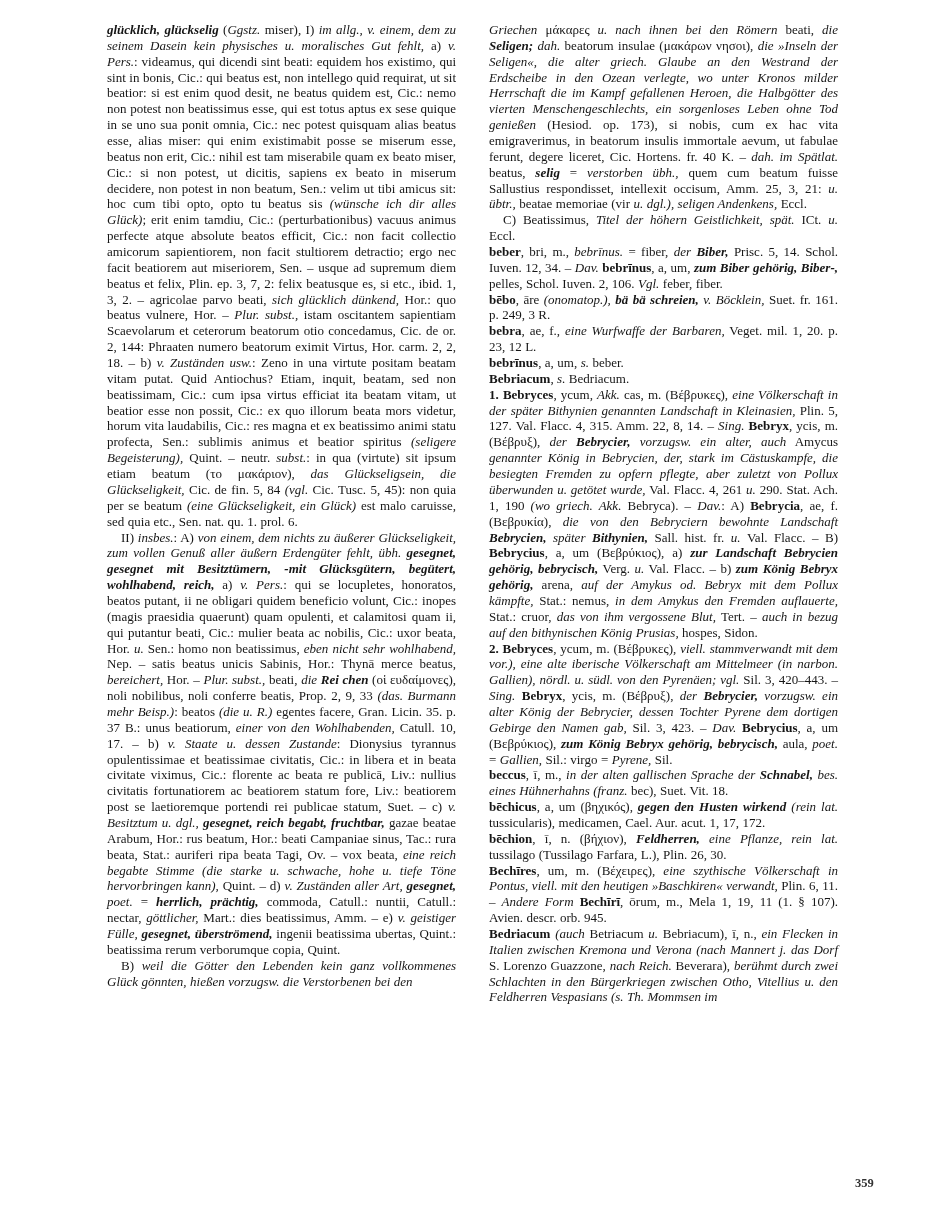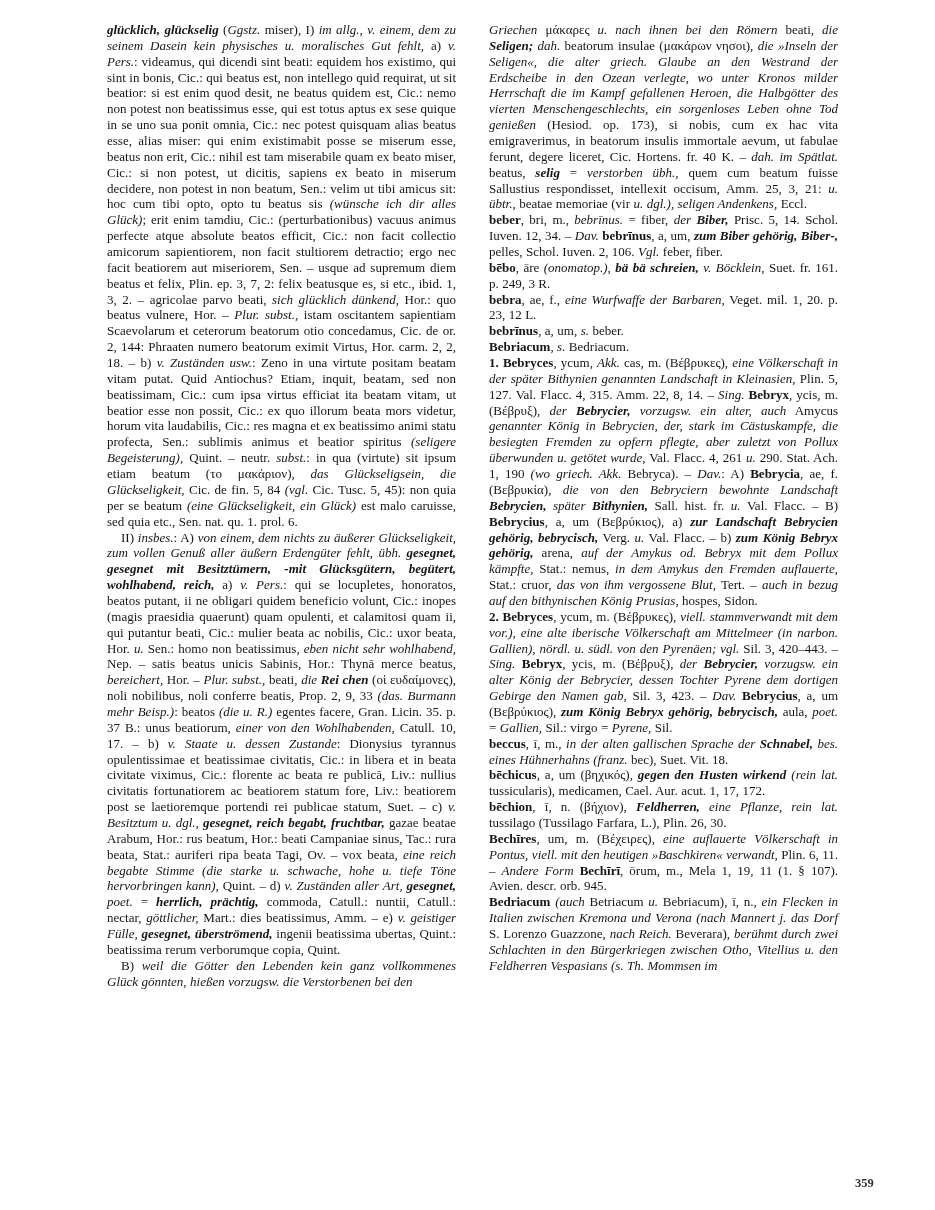--- a/index.html
+++ b/index.html
@@ -47,29 +47,30 @@
 <div class="page">
 
   <div class="col col-left">
     <p><b><i>glücklich, glückselig</i></b> (<i>Ggstz.</i> miser), I) <i>im allg., v. einem, dem zu seinem Dasein kein physisches u. moralisches Gut fehlt,</i> a) <i>v. Pers.</i>: videamus, qui dicendi sint beati: equidem hos existimo, qui sint in bonis, Cic.: qui beatus est, non intellego quid requirat, ut sit beatior: si est enim quod desit, ne beatus quidem est, Cic.: nemo non potest non beatissimus esse, qui est totus aptus ex sese quique in se uno sua ponit omnia, Cic.: nec potest quisquam alias beatus esse, alias miser: qui enim existimabit posse se miserum esse, beatus non erit, Cic.: nihil est tam miserabile quam ex beato miser, Cic.: si non potest, ut dicitis, sapiens ex beato in miserum decidere, non potest in non beatum, Sen.: velim ut tibi amicus sit: hoc cum tibi opto, opto tu beatus sis <i>(wünsche ich dir alles Glück)</i>; erit enim tamdiu, Cic.: (perturbationibus) vacuus animus perfecte atque absolute beatos efficit, Cic.: non facit collectio amicorum sapientiorem, non facit stultiorem detractio; ergo nec facit beatiorem aut miseriorem, Sen. – usque ad supremum diem beatus et felix, Plin. ep. 3, 7, 2: felix beatusque es, si etc., ibid. 1, 3, 2. – agricolae parvo beati, <i>sich glücklich dünkend,</i> Hor.: quo beatus vulnere, Hor. – <i>Plur. subst.,</i> istam oscitantem sapientiam Scaevolarum et ceterorum beatorum otio concedamus, Cic. de or. 2, 144: Phraaten numero beatorum eximit Virtus, Hor. carm. 2, 2, 18. – b) <i>v. Zuständen usw.</i>: Zeno in una virtute positam beatam vitam putat. Quid Antiochus? Etiam, inquit, beatam, sed non beatissimam, Cic.: cum ipsa virtus efficiat ita beatam vitam, ut beatior esse non possit, Cic.: ex quo illorum beata mors videtur, horum vita laudabilis, Cic.: res magna et ex beatissimo animi statu profecta, Sen.: sublimis animus et beatior spiritus <i>(seligere Begeisterung),</i> Quint. – neutr. <i>subst.</i>: in qua (virtute) sit ipsum etiam beatum (το μακάριον), <i>das Glückseligsein, die Glückseligkeit,</i> Cic. de fin. 5, 84 <i>(vgl.</i> Cic. Tusc. 5, 45): non quia per se beatum <i>(eine Glückseligkeit, ein Glück)</i> est malo caruisse, sed quia etc., Sen. nat. qu. 1. prol. 6.</p>
     <p class="indent">II) <i>insbes.</i>: A) <i>von einem, dem nichts zu äußerer Glückseligkeit, zum vollen Genuß aller äußern Erdengüter fehlt, übh.</i> <b><i>gesegnet, gesegnet mit Besitztümern, -mit Glücksgütern, begütert, wohlhabend, reich,</i></b> a) <i>v. Pers.</i>: qui se locupletes, honoratos, beatos putant, ii ne obligari quidem beneficio volunt, Cic.: inopes (magis praesidia quaerunt) quam opulenti, et calamitosi quam ii, qui putantur beati, Cic.: mulier beata ac nobilis, Cic.: uxor beata, Hor. <i>u.</i> Sen.: homo non beatissimus, <i>eben nicht sehr wohlhabend,</i> Nep. – satis beatus unicis Sabinis, Hor.: Thynā merce beatus, <i>bereichert,</i> Hor. – <i>Plur. subst.,</i> beati, <i>die</i> <b><i>Rei chen</i></b> (οἱ ευδαίμονες), noli nobilibus, noli conferre beatis, Prop. 2, 9, 33 <i>(das. Burmann mehr Beisp.)</i>: beatos <i>(die u. R.)</i> egentes facere, Gran. Licin. 35. p. 37 B.: unus beatiorum, <i>einer von den Wohlhabenden,</i> Catull. 10, 17. – b) <i>v. Staate u. dessen Zustande</i>: Dionysius tyrannus opulentissimae et beatissimae civitatis, Cic.: in libera et in beata civitate viximus, Cic.: florente ac beata re publicā, Liv.: nullius civitatis fortunatiorem ac beatiorem statum fore, Liv.: beatiorem post se laetioremque portendi rei publicae statum, Suet. – c) <i>v. Besitztum u. dgl.,</i> <b><i>gesegnet, reich begabt, fruchtbar,</i></b> gazae beatae Arabum, Hor.: rus beatum, Hor.: beati Campaniae sinus, Tac.: rura beata, Stat.: auriferi ripa beata Tagi, Ov. – vox beata, <i>eine reich begabte Stimme (die starke u. schwache, hohe u. tiefe Töne hervorbringen kann),</i> Quint. – d) <i>v. Zuständen aller Art,</i> <b><i>gesegnet,</i></b> <i>poet.</i> = <b><i>herrlich, prächtig,</i></b> commoda, Catull.: nuntii, Catull.: nectar, <i>göttlicher,</i> Mart.: dies beatissimus, Amm. – e) <i>v. geistiger Fülle,</i> <b><i>gesegnet, überströmend,</i></b> ingenii beatissima ubertas, Quint.: beatissima rerum verborumque copia, Quint.</p>
     <p class="indent">B) <i>weil die Götter den Lebenden kein ganz vollkommenes Glück gönnten, hießen vorzugsw. die Verstorbenen bei den</i></p>
   </div>
 
   <div class="col col-right">
     <p><i>Griechen</i> μάκαρες <i>u. nach ihnen bei den Römern</i> beati, <i>die</i> <b><i>Seligen;</i></b> <i>dah.</i> beatorum insulae (μακάρων νησοι), <i>die »Inseln der Seligen«, die alter griech. Glaube an den Westrand der Erdscheibe in den Ozean verlegte, wo unter Kronos milder Herrschaft die im Kampf gefallenen Heroen, die Halbgötter des vierten Menschengeschlechts, ein sorgenloses Leben ohne Tod genießen</i> (Hesiod. op. 173), si nobis, cum ex hac vita emigraverimus, in beatorum insulis immortale aevum, ut fabulae ferunt, degere liceret, Cic. Hortens. fr. 40 K. – <i>dah. im Spätlat.</i> beatus, <b><i>selig</i></b> = <i>verstorben übh.,</i> quem cum beatum fuisse Sallustius respondisset, intellexit occisum, Amm. 25, 3, 21: <i>u. übtr.,</i> beatae memoriae (vir <i>u. dgl.), seligen Andenkens,</i> Eccl.</p>
+    <p class="indent">C) Beatissimus, <i>Titel der höhern Geistlichkeit, spät.</i> ICt. <i>u.</i> Eccl.</p>
     <p><b>beber</b>, bri, m., <i>bebrīnus.</i> = fiber, <i>der</i> <b><i>Biber,</i></b> Prisc. 5, 14. Schol. Iuven. 12, 34. – <i>Dav.</i> <b>bebrīnus</b>, a, um, <b><i>zum Biber gehörig, Biber-,</i></b> pelles, Schol. Iuven. 2, 106. <i>Vgl.</i> feber, fiber.</p>
     <p><b>bēbo</b>, āre <i>(onomatop.),</i> <b><i>bä bä schreien,</i></b> <i>v. Böcklein,</i> Suet. fr. 161. p. 249, 3 R.</p>
     <p><b>bebra</b>, ae, f., <i>eine Wurfwaffe der Barbaren,</i> Veget. mil. 1, 20. p. 23, 12 L.</p>
     <p><b>bebrīnus</b>, a, um, <i>s.</i> beber.</p>
     <p><b>Bebriacum</b>, <i>s.</i> Bedriacum.</p>
     <p><b>1. Bebryces</b>, ycum, <i>Akk.</i> cas, m. (Βέβρυκες), <i>eine Völkerschaft in der später Bithynien genannten Landschaft in Kleinasien,</i> Plin. 5, 127. Val. Flacc. 4, 315. Amm. 22, 8, 14. – <i>Sing.</i> <b>Bebryx</b>, ycis, m. (Βέβρυξ), <i>der</i> <b><i>Bebrycier,</i></b> <i>vorzugsw. ein alter, auch</i> Amycus <i>genannter König in Bebrycien, der, stark im Cästuskampfe, die besiegten Fremden zu opfern pflegte, aber zuletzt von Pollux überwunden u. getötet wurde,</i> Val. Flacc. 4, 261 <i>u.</i> 290. Stat. Ach. 1, 190 <i>(wo griech. Akk.</i> Bebryca). – <i>Dav.</i>: A) <b>Bebrycia</b>, ae, f. (Βεβρυκία), <i>die von den Bebryciern bewohnte Landschaft</i> <b><i>Bebrycien,</i></b> <i>später</i> <b><i>Bithynien,</i></b> Sall. hist. fr. <i>u.</i> Val. Flacc. – B) <b>Bebrycius</b>, a, um (Βεβρύκιος), a) <b><i>zur Landschaft Bebrycien gehörig, bebrycisch,</i></b> Verg. <i>u.</i> Val. Flacc. – b) <b><i>zum König Bebryx gehörig,</i></b> arena, <i>auf der Amykus od. Bebryx mit dem Pollux kämpfte,</i> Stat.: nemus, <i>in dem Amykus den Fremden auflauerte,</i> Stat.: cruor, <i>das von ihm vergossene Blut,</i> Tert. – <i>auch in bezug auf den bithynischen König Prusias,</i> hospes, Sidon.</p>
     <p><b>2. Bebryces</b>, ycum, m. (Βέβρυκες), <i>viell. stammverwandt mit dem vor.), eine alte iberische Völkerschaft am Mittelmeer (in narbon. Gallien), nördl. u. südl. von den Pyrenäen; vgl.</i> Sil. 3, 420–443. – <i>Sing.</i> <b>Bebryx</b>, ycis, m. (Βέβρυξ), <i>der</i> <b><i>Bebrycier,</i></b> <i>vorzugsw. ein alter König der Bebrycier, dessen Tochter Pyrene dem dortigen Gebirge den Namen gab,</i> Sil. 3, 423. – <i>Dav.</i> <b>Bebrycius</b>, a, um (Βεβρύκιος), <b><i>zum König Bebryx gehörig, bebrycisch,</i></b> aula, <i>poet.</i> = <i>Gallien,</i> Sil.: virgo = <i>Pyrene,</i> Sil.</p>
     <p><b>beccus</b>, ī, m., <i>in der alten gallischen Sprache der</i> <b><i>Schnabel,</i></b> <i>bes. eines Hühnerhahns (franz.</i> bec), Suet. Vit. 18.</p>
     <p><b>bēchicus</b>, a, um (βηχικός), <b><i>gegen den Husten wirkend</i></b> <i>(rein lat.</i> tussicularis), medicamen, Cael. Aur. acut. 1, 17, 172.</p>
     <p><b>bēchion</b>, ī, n. (βήχιον), <b><i>Feldherren,</i></b> <i>eine Pflanze, rein lat.</i> tussilago (Tussilago Farfara, L.), Plin. 26, 30.</p>
-    <p><b>Bechīres</b>, um, m. (Βέχειρες), <i>eine auflauerte Völkerschaft in Pontus, viell. mit den heutigen »Baschkiren« verwandt,</i> Plin. 6, 11. – <i>Andere Form</i> <b>Bechīrī</b>, ōrum, m., Mela 1, 19, 11 (1. § 107). Avien. descr. orb. 945.</p>
+    <p><b>Bechīres</b>, um, m. (Βέχειρες), <i>eine szythische Völkerschaft in Pontus, viell. mit den heutigen »Baschkiren« verwandt,</i> Plin. 6, 11. – <i>Andere Form</i> <b>Bechīrī</b>, ōrum, m., Mela 1, 19, 11 (1. § 107). Avien. descr. orb. 945.</p>
     <p><b>Bedriacum</b> <i>(auch</i> Betriacum <i>u.</i> Bebriacum), ī, n., <i>ein Flecken in Italien zwischen Kremona und Verona (nach Mannert j. das Dorf</i> S. Lorenzo Guazzone, <i>nach Reich.</i> Beverara), <i>berühmt durch zwei Schlachten in den Bürgerkriegen zwischen Otho, Vitellius u. den Feldherren Vespasians (s. Th. Mommsen im</i></p>
   </div>
 
   <div class="pageno">359</div>
 
 </div>
 
 </body></html>

